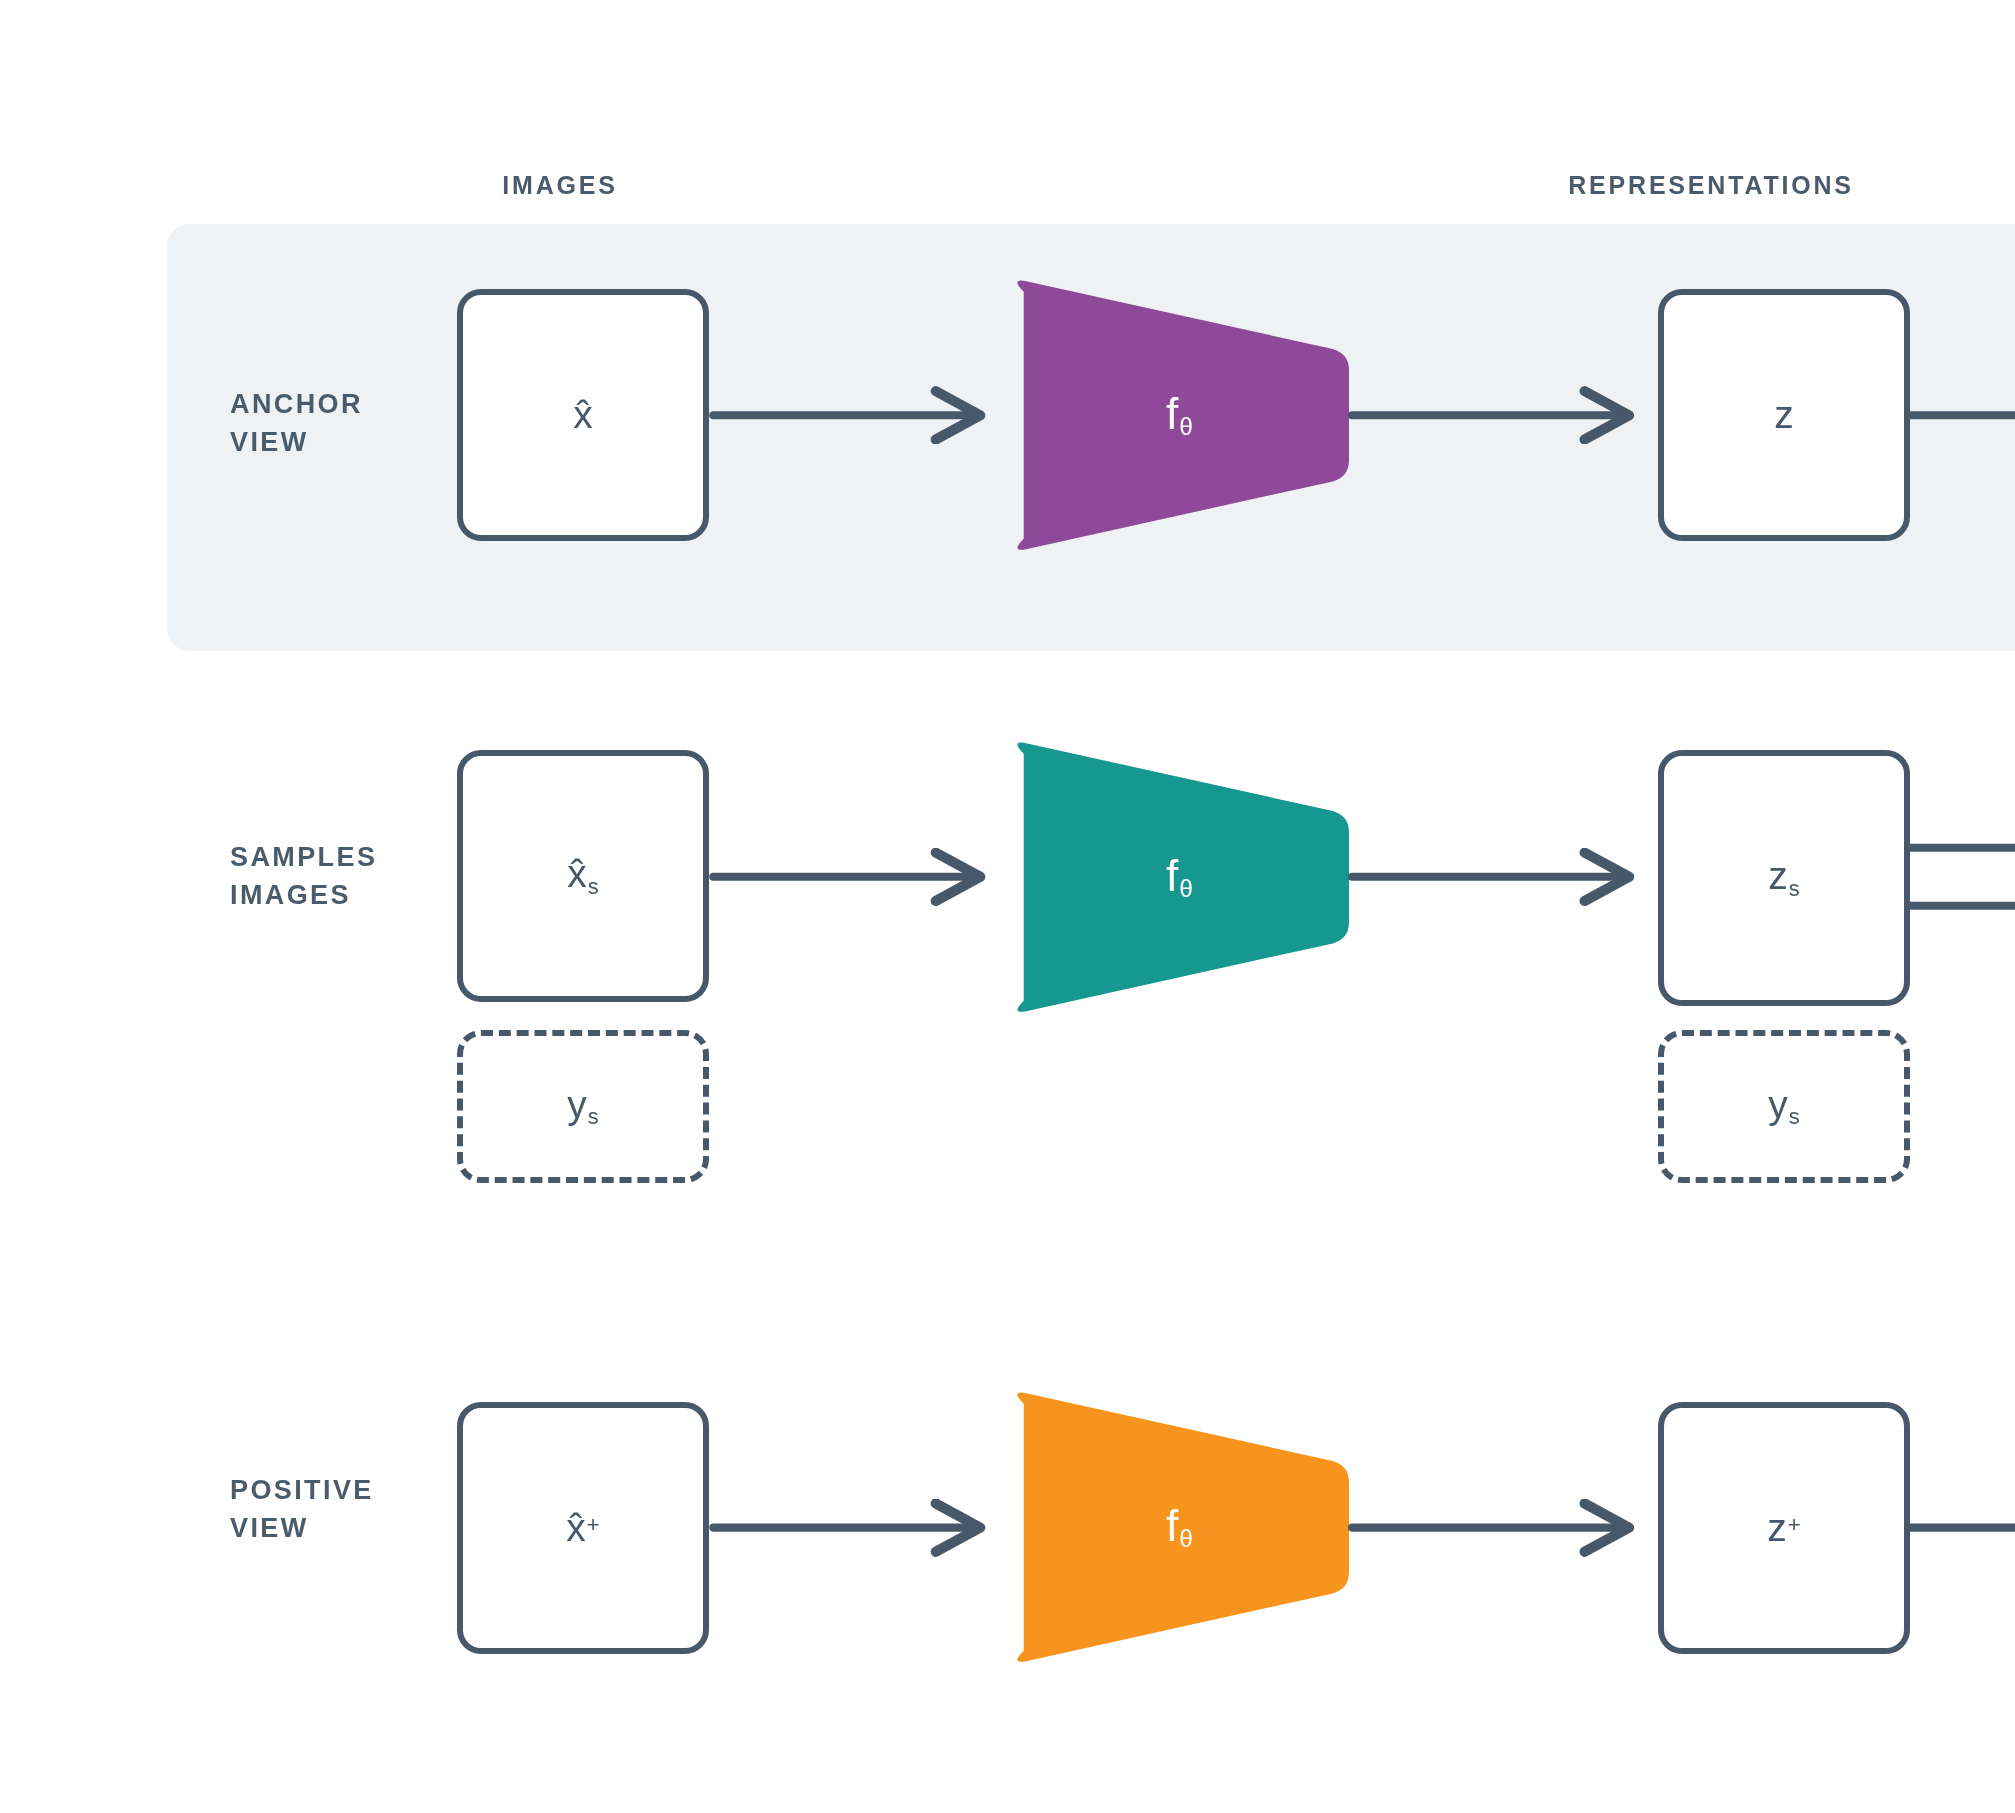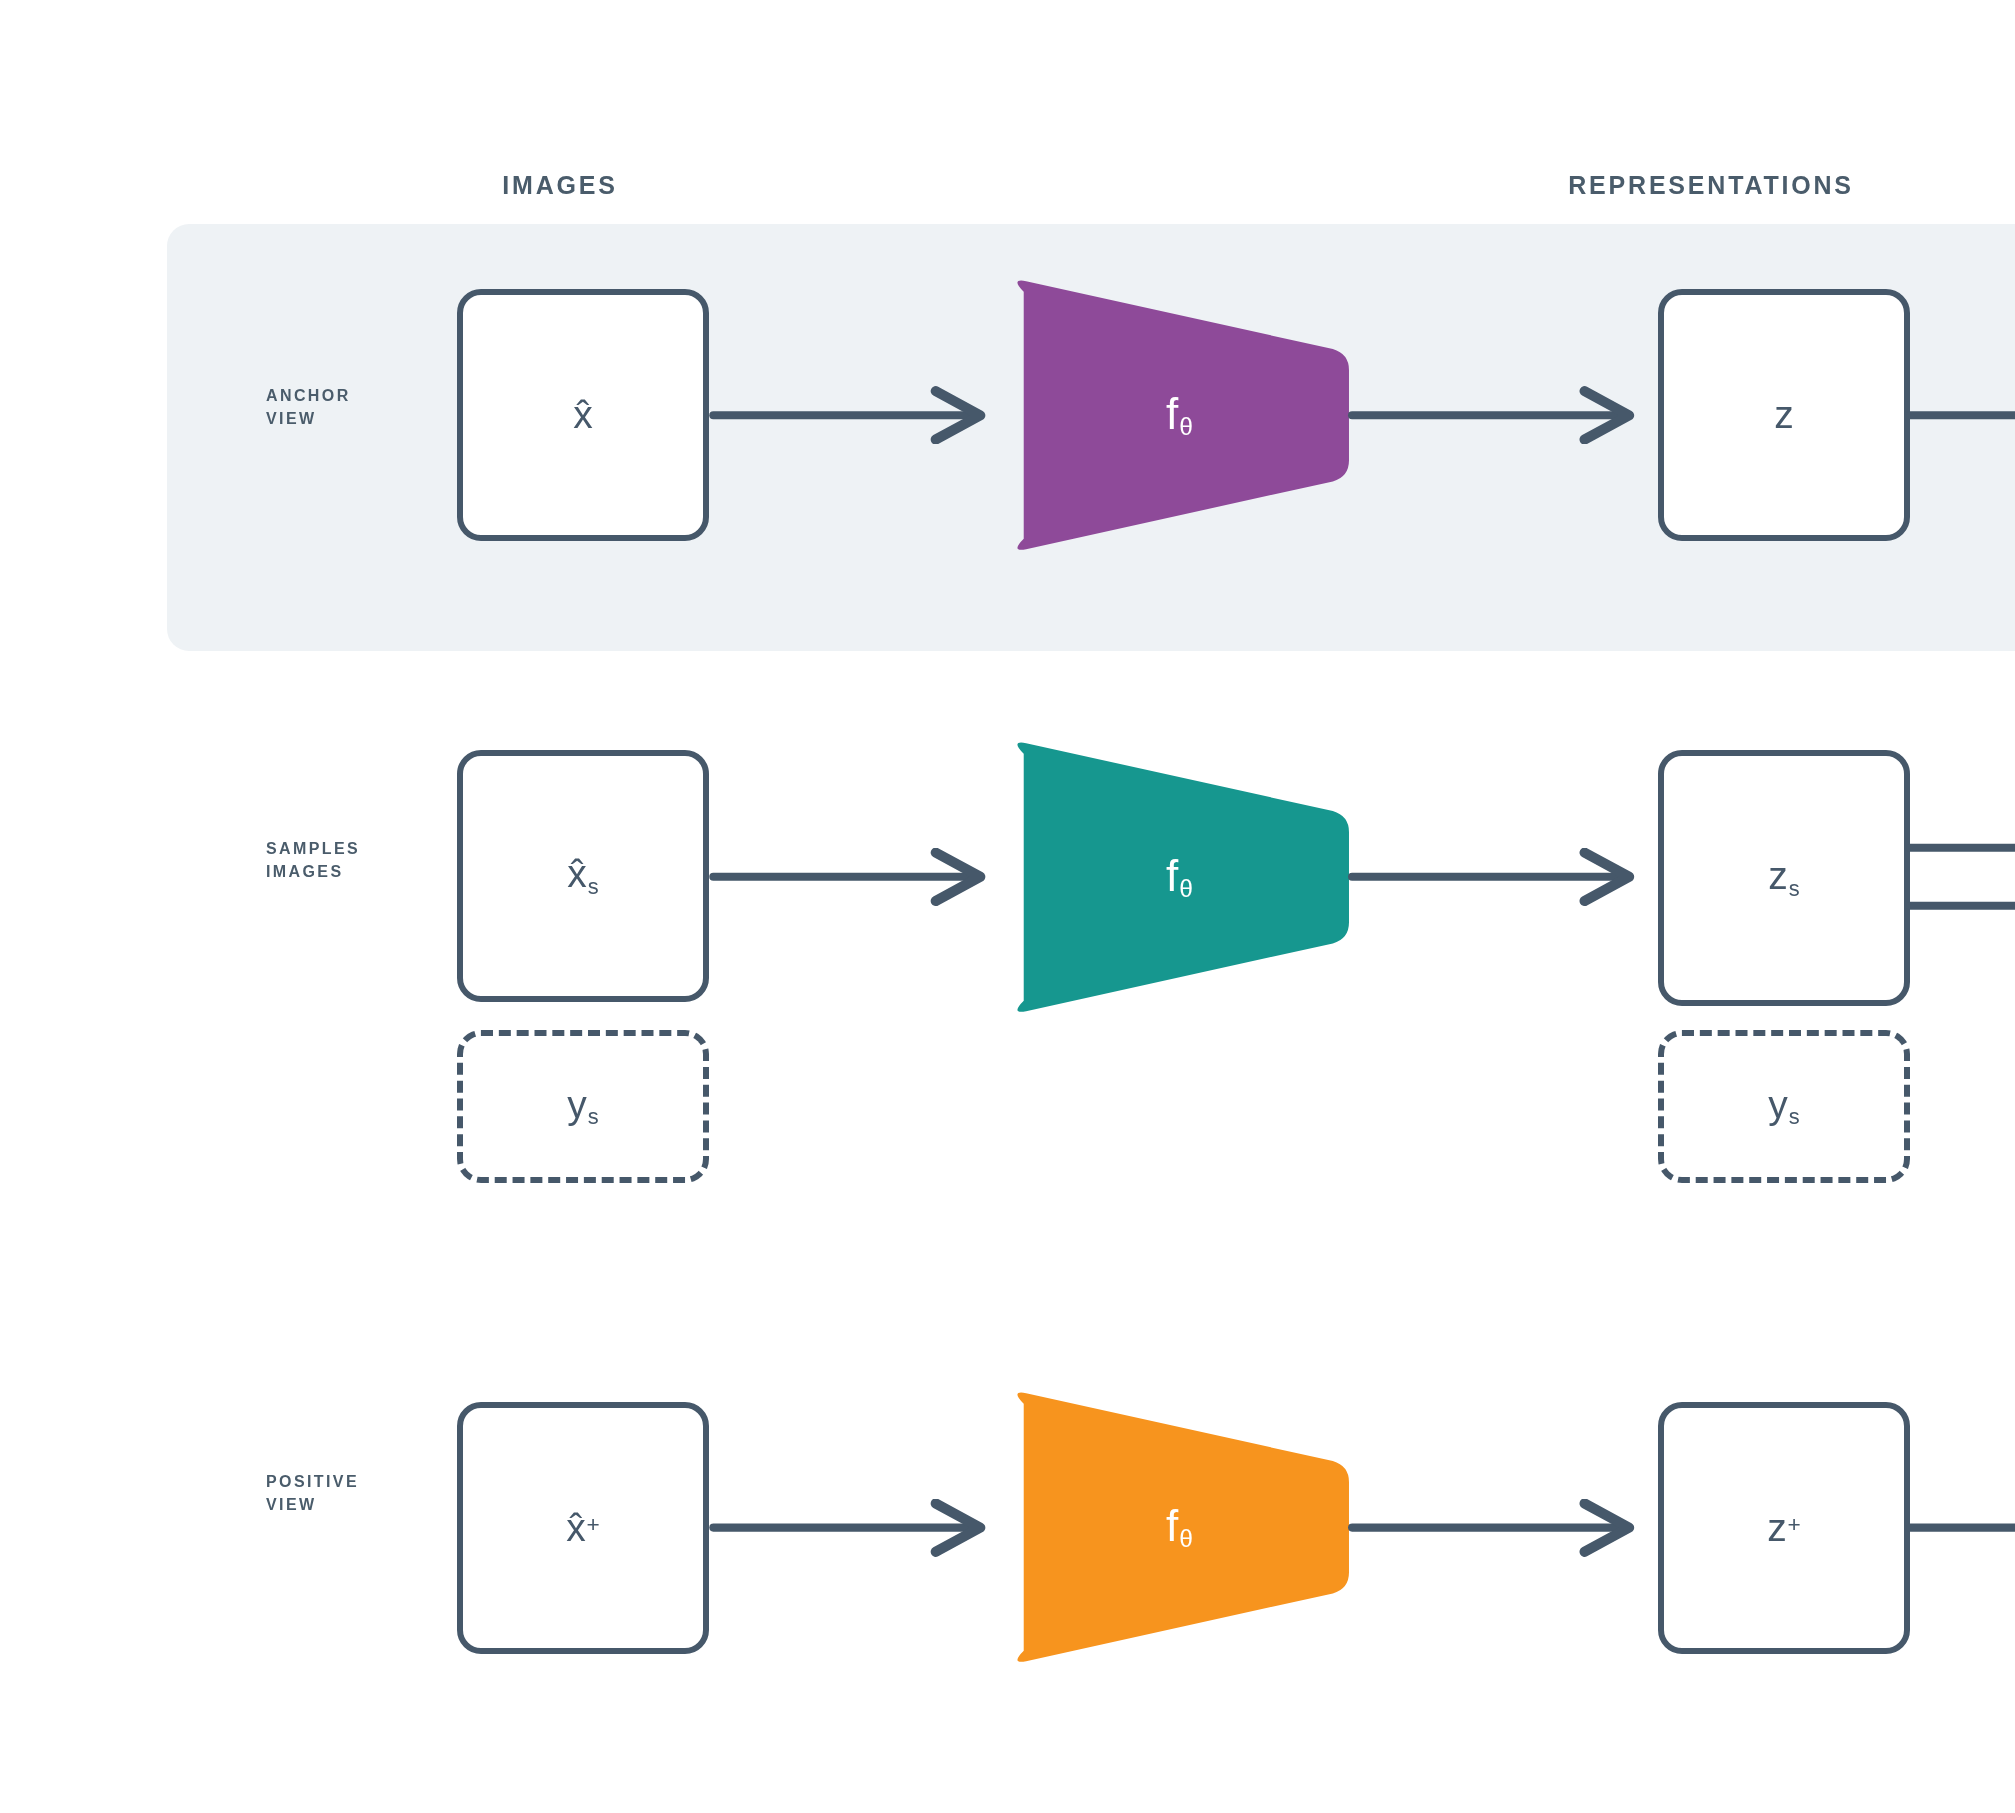--- a/index.html
+++ b/index.html
@@ -40,26 +40,25 @@
     width: 2779px;
     height: 427px;
     background: #eef2f5;
     border-radius: 22px;
   }
 
   
   .row-label {
     position: absolute;
     color: #4a5c6b;
-    font-size: 16px;
+    font-size: 27px;
     font-weight: 700;
     letter-spacing: 2.4px;
     line-height: 1.42;
     white-space: nowrap;
-    margin-left: 36px;
   }
 
   
   .node-box {
     position: absolute;
     box-sizing: border-box;
     background: #ffffff;
     border-radius: 24px;
     display: flex;
     align-items: center;

